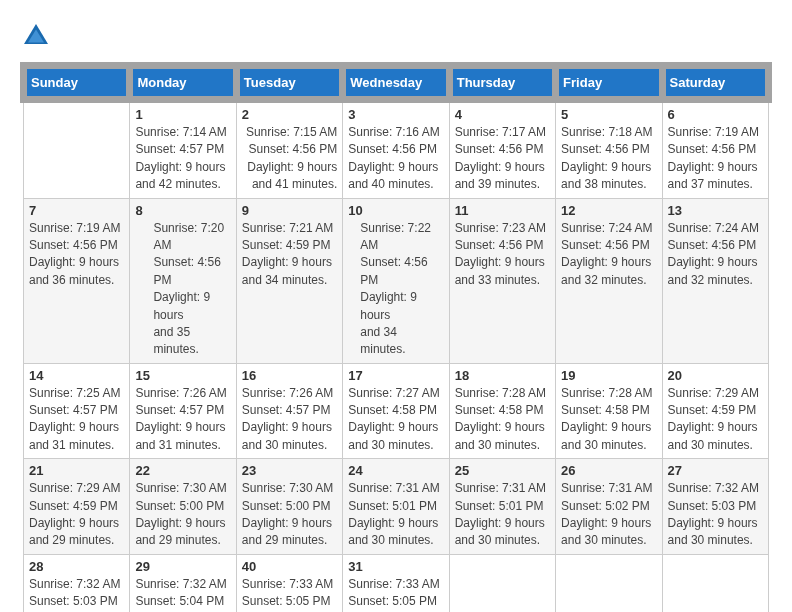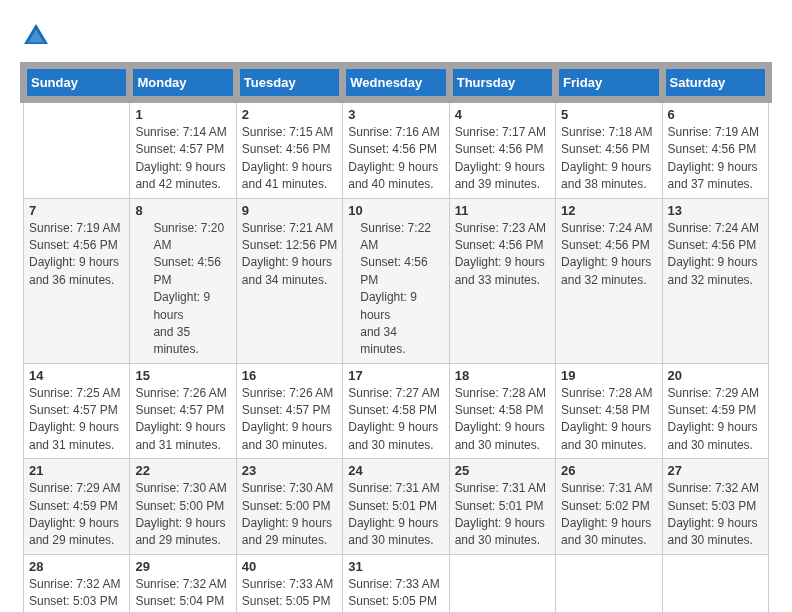--- a/index.html
+++ b/index.html
@@ -129,21 +129,21 @@
         <td class="empty-cell"></td>
         <td>
           <div class="day-number">1</div>
           <div class="day-info" style="white-space: pre-line;">Sunrise: 7:14 AM
 Sunset: 4:57 PM
 Daylight: 9 hours
 and 42 minutes.</div>
         </td>
         <td>
           <div class="day-number">2</div>
-          <div class="day-info" style="white-space: pre-line;">Sunrise: 7:15 AM
+          <div class="day-info" style="white-space: pre-line; text-align: right;">Sunrise: 7:15 AM
 Sunset: 4:56 PM
 Daylight: 9 hours
 and 41 minutes.</div>
         </td>
         <td>
           <div class="day-number">3</div>
           <div class="day-info" style="white-space: pre-line;">Sunrise: 7:16 AM
 Sunset: 4:56 PM
 Daylight: 9 hours
 and 40 minutes.</div>
@@ -181,21 +181,21 @@
         <td>
           <div class="day-number">8</div>
           <div class="day-info" style="white-space: pre-line; margin-left: 18px;">Sunrise: 7:20 AM
 Sunset: 4:56 PM
 Daylight: 9 hours
 and 35 minutes.</div>
         </td>
         <td>
           <div class="day-number">9</div>
           <div class="day-info" style="white-space: pre-line;">Sunrise: 7:21 AM
-Sunset: 12:56 PM
+Sunset: 4:59 PM
 Daylight: 9 hours
 and 34 minutes.</div>
         </td>
         <td>
           <div class="day-number">10</div>
           <div class="day-info" style="white-space: pre-line; margin-left: 12px;">Sunrise: 7:22 AM
 Sunset: 4:56 PM
 Daylight: 9 hours
 and 34 minutes.</div>
         </td>

